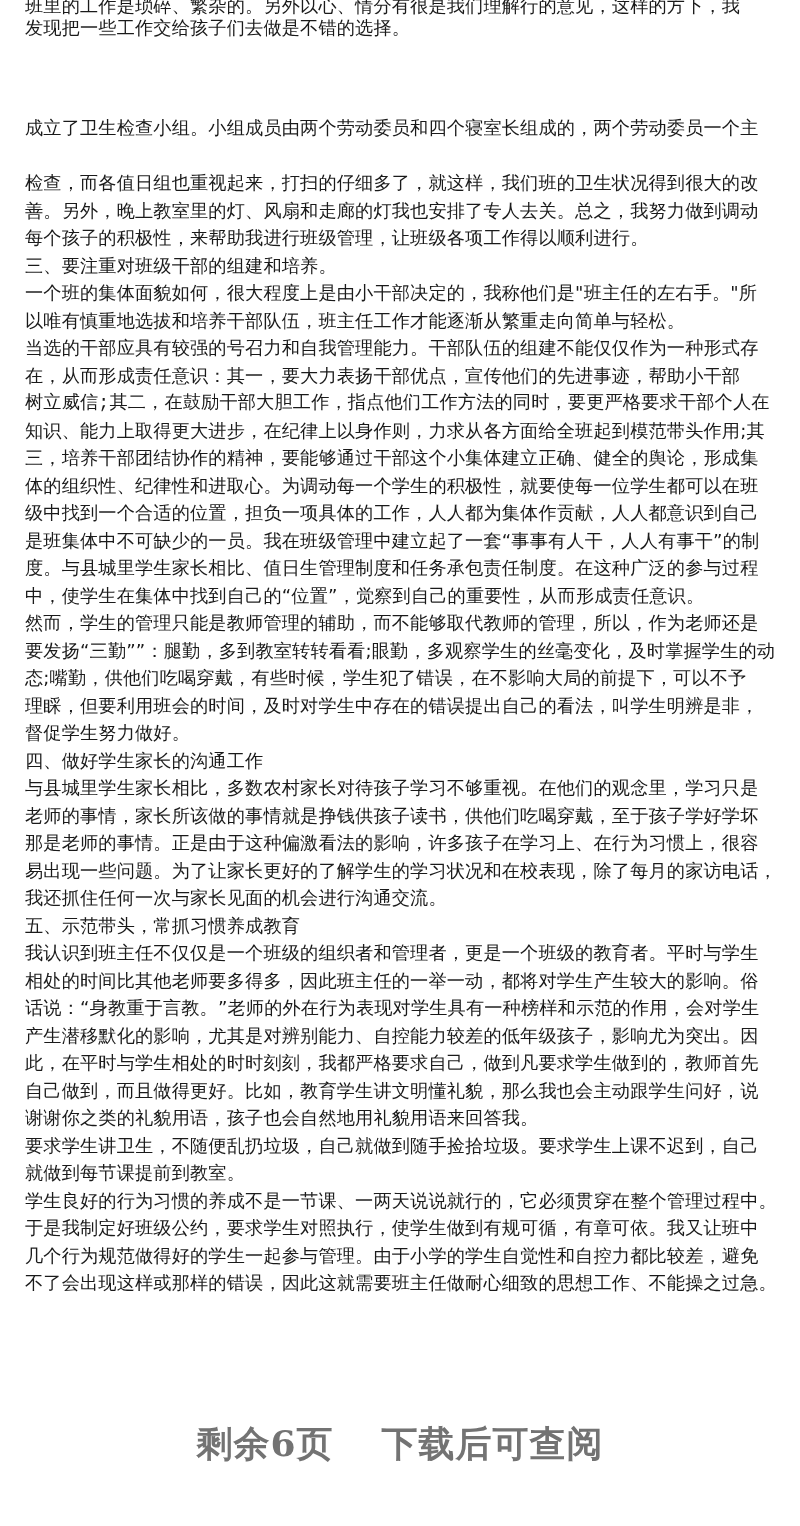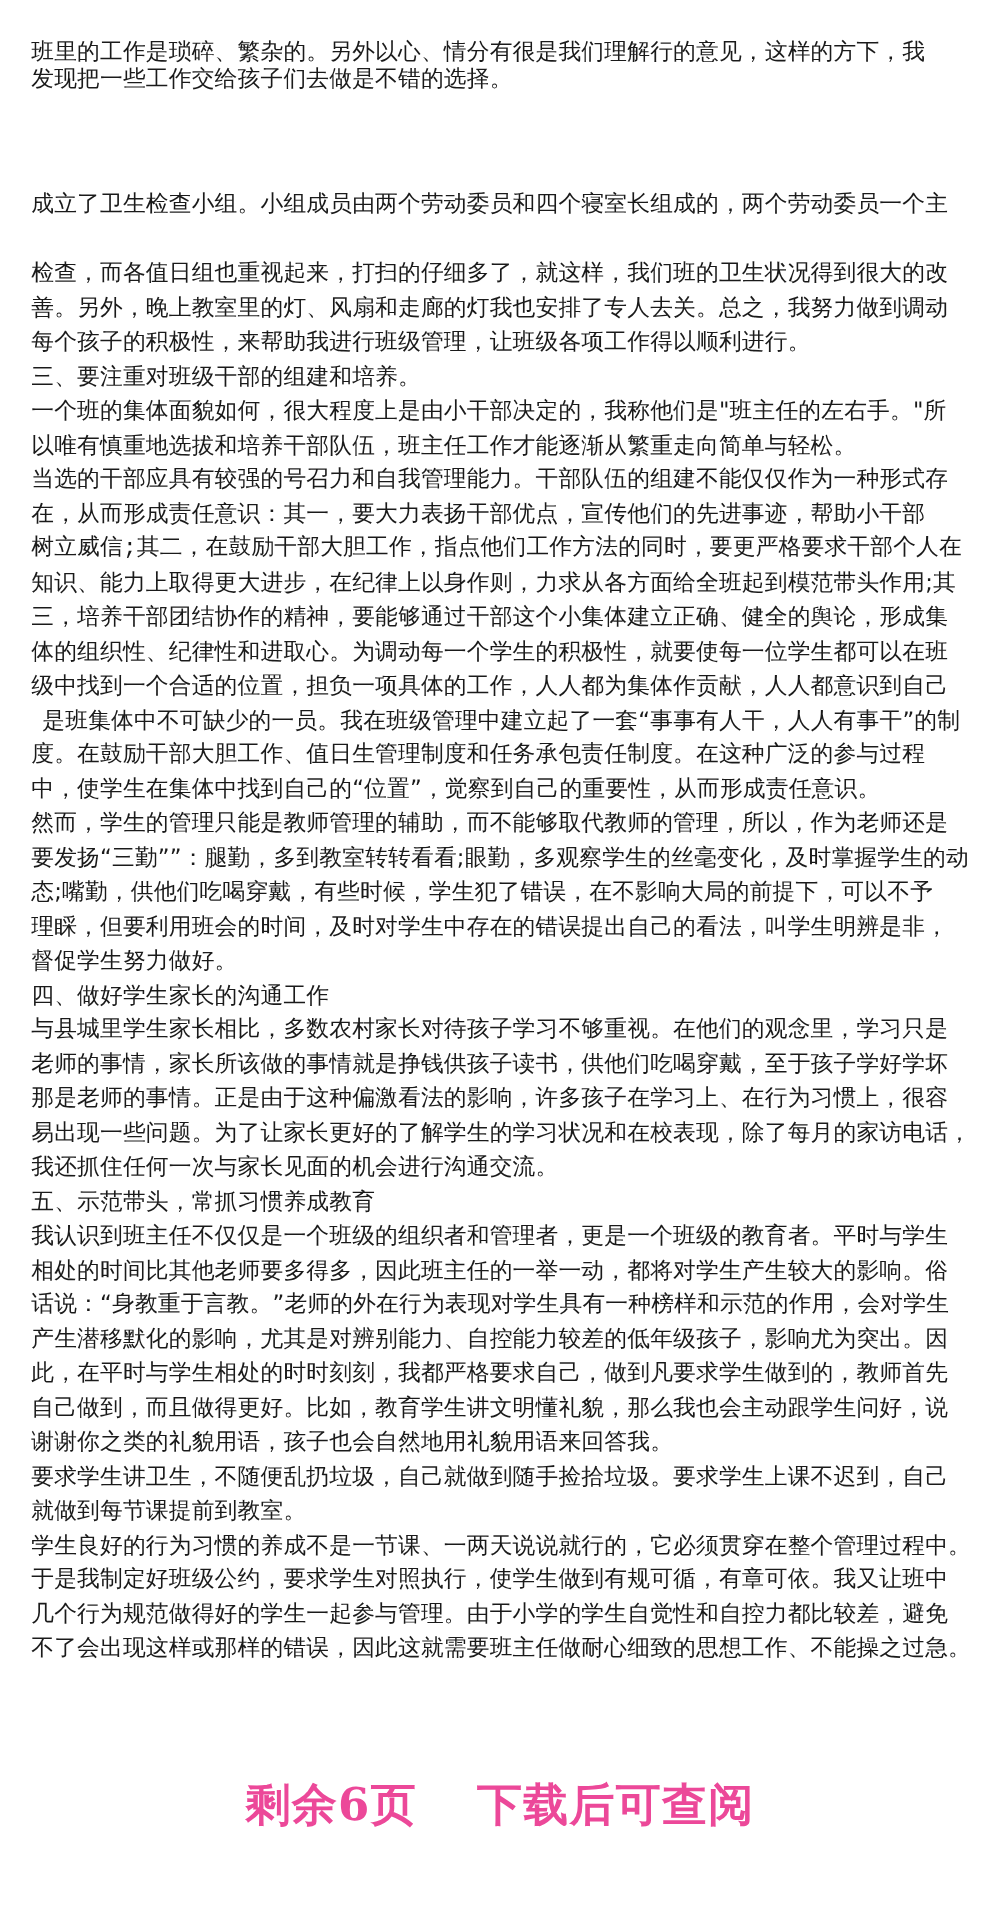--- a/index.html
+++ b/index.html
@@ -1,23 +1,23 @@
 <!DOCTYPE html>
 <html><head>
 <meta charset="utf-8">
 <style>
   html,body{margin:0;padding:0;background:#ffffff;}
   body{width:800px;height:1526px;position:relative;overflow:hidden;
        font-family:"DejaVu Sans","Liberation Sans",sans-serif;color:#1a1a1a;}
-  .page{position:absolute;left:0;top:0;width:800px;height:1346px;margin-top:36px;}
+  .page{position:absolute;left:0;top:0;width:800px;height:1346px;}
   .line{position:absolute;left:25px;width:752px;height:28px;font-size:18.2px;line-height:28px;
         white-space:nowrap;overflow:visible;letter-spacing:0.15px;}
   .footer{position:absolute;left:0;top:1420px;width:800px;text-align:center;
           font-family:"DejaVu Serif","Liberation Serif",serif;font-weight:bold;font-size:36px;
-          color:#ec4899;letter-spacing:1px;}
+          color:#737373;letter-spacing:1px;}
   .footer span{display:inline-block;}
   .footer .gap{width:48px;}
 </style>
 </head>
 <body>
 
 <div class="page" id="page">
     <div class="line" style="top: -8px;">班里的工作是琐碎、繁杂的。另外以心、情分有很是我们理解行的意见，这样的方下，我</div>
     <div class="line" style="top: 14px;">发现把一些工作交给孩子们去做是不错的选择。</div>
     <div class="line" style="top: 114px;">成立了卫生检查小组。小组成员由两个劳动委员和四个寝室长组成的，两个劳动委员一个主</div>
@@ -27,22 +27,22 @@
     <div class="line" style="top: 252px;">三、要注重对班级干部的组建和培养。</div>
     <div class="line" style="top: 279px;">一个班的集体面貌如何，很大程度上是由小干部决定的，我称他们是"班主任的左右手。"所</div>
     <div class="line" style="top: 307px;">以唯有慎重地选拔和培养干部队伍，班主任工作才能逐渐从繁重走向简单与轻松。</div>
     <div class="line" style="top: 334px;">当选的干部应具有较强的号召力和自我管理能力。干部队伍的组建不能仅仅作为一种形式存</div>
     <div class="line" style="top: 362px;">在，从而形成责任意识：其一，要大力表扬干部优点，宣传他们的先进事迹，帮助小干部</div>
     <div class="line" style="top: 389px; font-family: Liberation Mono, monospace;">树立威信;其二，在鼓励干部大胆工作，指点他们工作方法的同时，要更严格要求干部个人在</div>
     <div class="line" style="top: 417px;">知识、能力上取得更大进步，在纪律上以身作则，力求从各方面给全班起到模范带头作用;其</div>
     <div class="line" style="top: 444px;">三，培养干部团结协作的精神，要能够通过干部这个小集体建立正确、健全的舆论，形成集</div>
     <div class="line" style="top: 472px;">体的组织性、纪律性和进取心。为调动每一个学生的积极性，就要使每一位学生都可以在班</div>
     <div class="line" style="top: 499px;">级中找到一个合适的位置，担负一项具体的工作，人人都为集体作贡献，人人都意识到自己</div>
-    <div class="line" style="top: 527px; text-align: center;">是班集体中不可缺少的一员。我在班级管理中建立起了一套“事事有人干，人人有事干”的制</div>
-    <div class="line" style="top: 554px;">度。在鼓励干部大胆工作、值日生管理制度和任务承包责任制度。在这种广泛的参与过程</div>
+    <div class="line" style="top: 527px;">是班集体中不可缺少的一员。我在班级管理中建立起了一套“事事有人干，人人有事干”的制</div>
+    <div class="line" style="top: 554px;">度。与县城里学生家长相比、值日生管理制度和任务承包责任制度。在这种广泛的参与过程</div>
     <div class="line" style="top: 582px;">中，使学生在集体中找到自己的“位置”，觉察到自己的重要性，从而形成责任意识。</div>
     <div class="line" style="top: 609px;">然而，学生的管理只能是教师管理的辅助，而不能够取代教师的管理，所以，作为老师还是</div>
     <div class="line" style="top: 637px;">要发扬“三勤””：腿勤，多到教室转转看看;眼勤，多观察学生的丝毫变化，及时掌握学生的动</div>
     <div class="line" style="top: 664px;">态;嘴勤，供他们吃喝穿戴，有些时候，学生犯了错误，在不影响大局的前提下，可以不予</div>
     <div class="line" style="top: 692px;">理睬，但要利用班会的时间，及时对学生中存在的错误提出自己的看法，叫学生明辨是非，</div>
     <div class="line" style="top: 719px;">督促学生努力做好。</div>
     <div class="line" style="top: 747px;">四、做好学生家长的沟通工作</div>
     <div class="line" style="top: 774px;">与县城里学生家长相比，多数农村家长对待孩子学习不够重视。在他们的观念里，学习只是</div>
     <div class="line" style="top: 802px;">老师的事情，家长所该做的事情就是挣钱供孩子读书，供他们吃喝穿戴，至于孩子学好学坏</div>
     <div class="line" style="top: 829px;">那是老师的事情。正是由于这种偏激看法的影响，许多孩子在学习上、在行为习惯上，很容</div>

